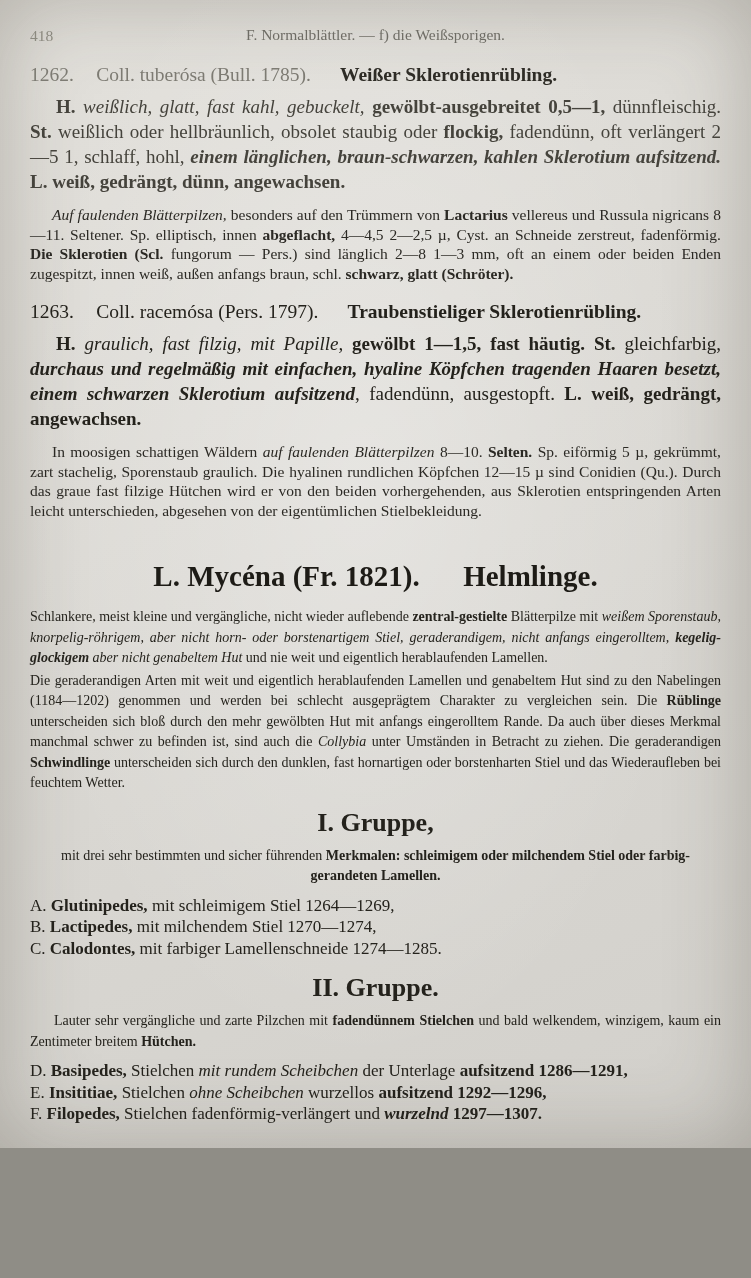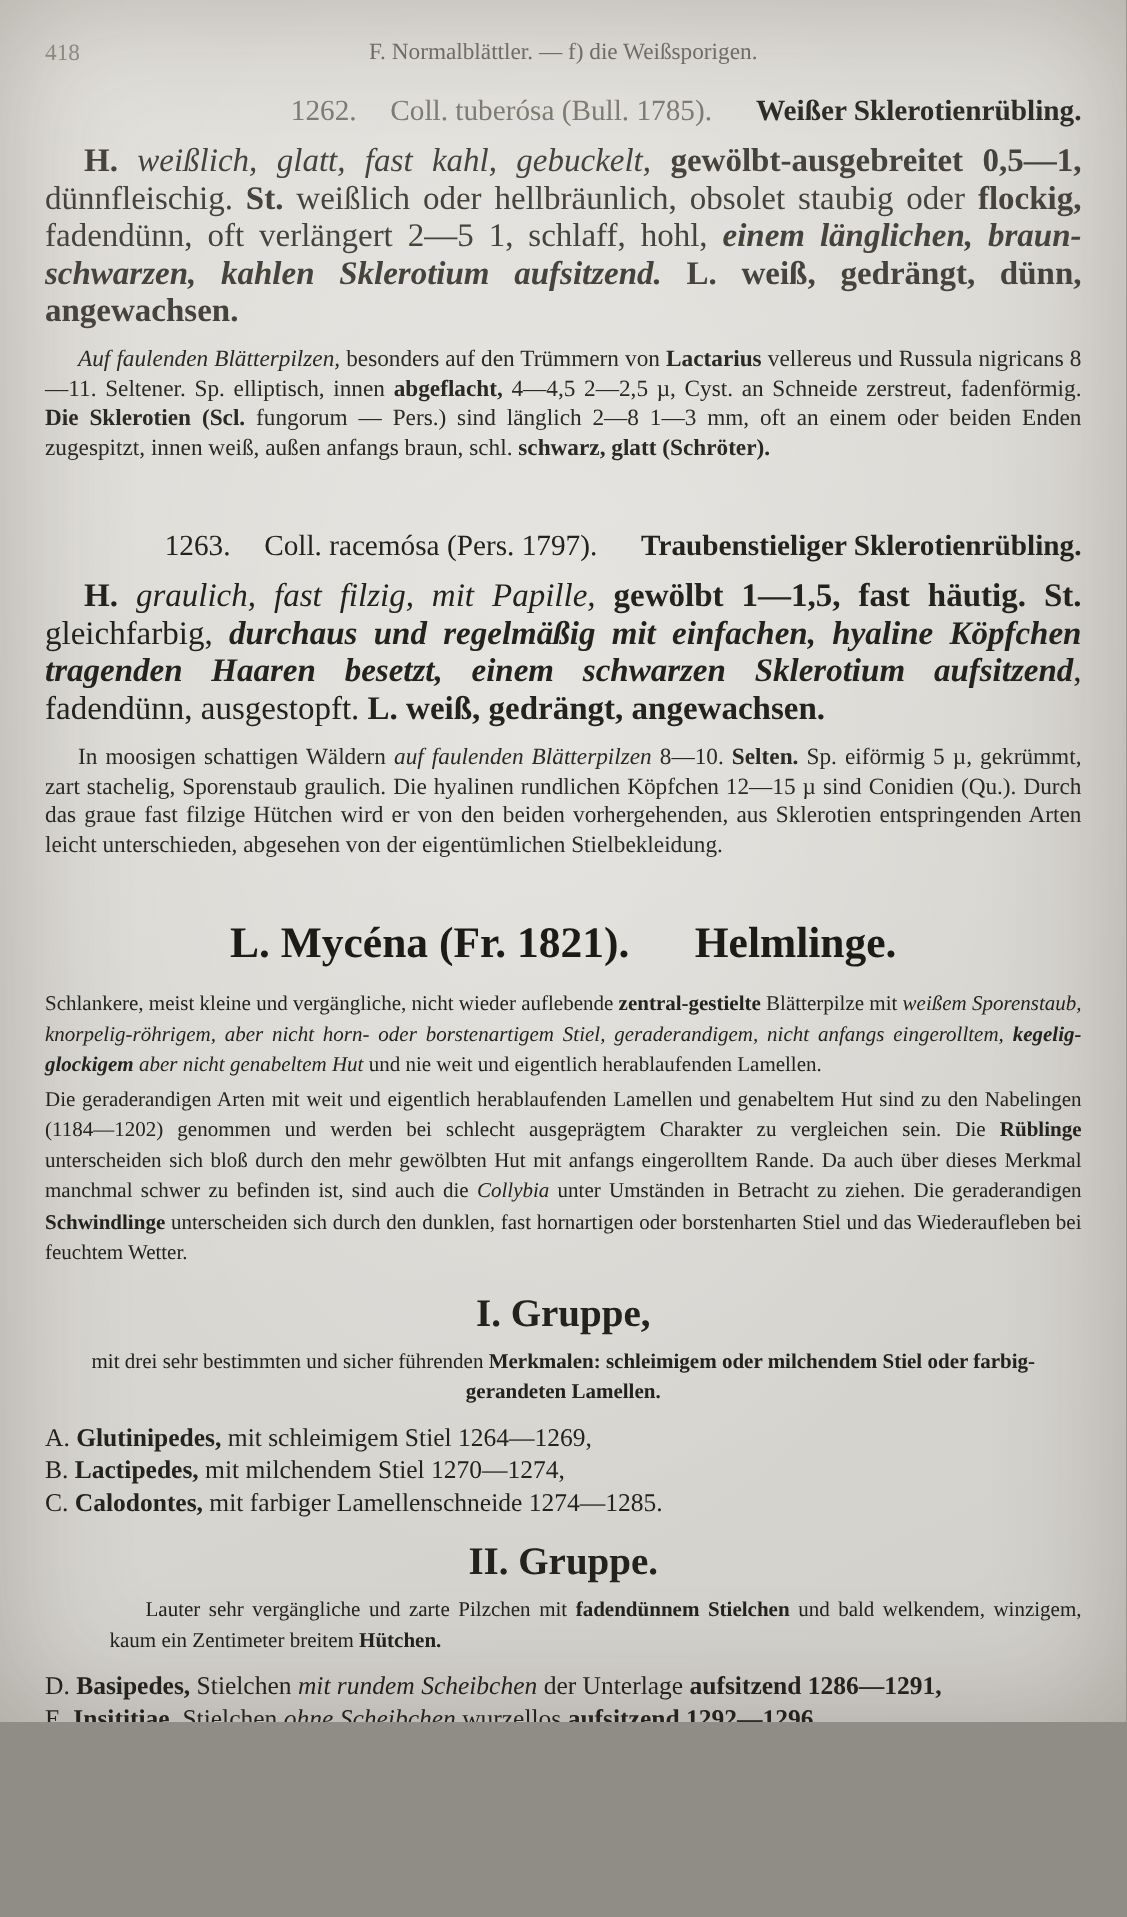--- a/index.html
+++ b/index.html
@@ -24,37 +24,37 @@
   .num { margin-right:1.15em; }
   .gap { margin-left:1.5em; }
 
   header.pagehead {
     position:relative; text-align:center;
     font-size:15.5px; color:#6e6c65;
     margin-bottom:20px;
   }
   .pagenum { position:absolute; left:0; top:1px; color:#8b897f; }
 
-  .entry-heading { font-size:19.5px; margin-bottom:8px;text-align:right; }
-  .desc  { font-size:22px;  line-height:25px;   text-align:justify; text-indent:26px; margin-bottom:11px; }
+  .entry-heading { font-size:19.5px; margin-bottom:8px; }
+  .desc  { font-size:19px;  line-height:25px;   text-align:justify; text-indent:26px; margin-bottom:11px; }
   .notes { font-size:15.5px; line-height:19.5px; text-align:justify; text-indent:22px; color:#2b2924; }
 
   .entry-1 .entry-heading { color:#5a5850; }
   .entry-1 .entry-heading .b { color:#2e2c26; }
   .entry-1 .desc { color:#45433c; }
-  .entry-2 { margin-top:46px; }
+  .entry-2 { margin-top:18px; }
 
   .genus { margin-top:40px; }
   h1.genus-title { font-size:29px; text-align:center; margin-bottom:14px; color:#1d1b16; font-weight:700;font-family:Liberation Serif, serif; }
   .intro { font-size:14px; line-height:20.5px; text-align:justify; margin-bottom:2px; color:#25231d; }
 
   h2.group-title { font-size:26px; text-align:center; margin:14px 0 8px 0; font-weight:700; }
   .group-subtitle { font-size:14px; line-height:20.5px; margin-bottom:8px; }
   .centered { text-align:center; }
-  .indented { text-align:justify; text-indent:24px;margin-left:43px; }
+  .indented { text-align:justify; text-indent:24px; }
   ul.group-list { list-style:none; font-size:17px; line-height:21.5px; }
 </style>
 </head>
 <body>
 
 <div class="page">
 
   <header class="pagehead">
     <span class="pagenum">418</span>
     <span class="running">F. Normalblättler. — f) die Weißsporigen.</span>

